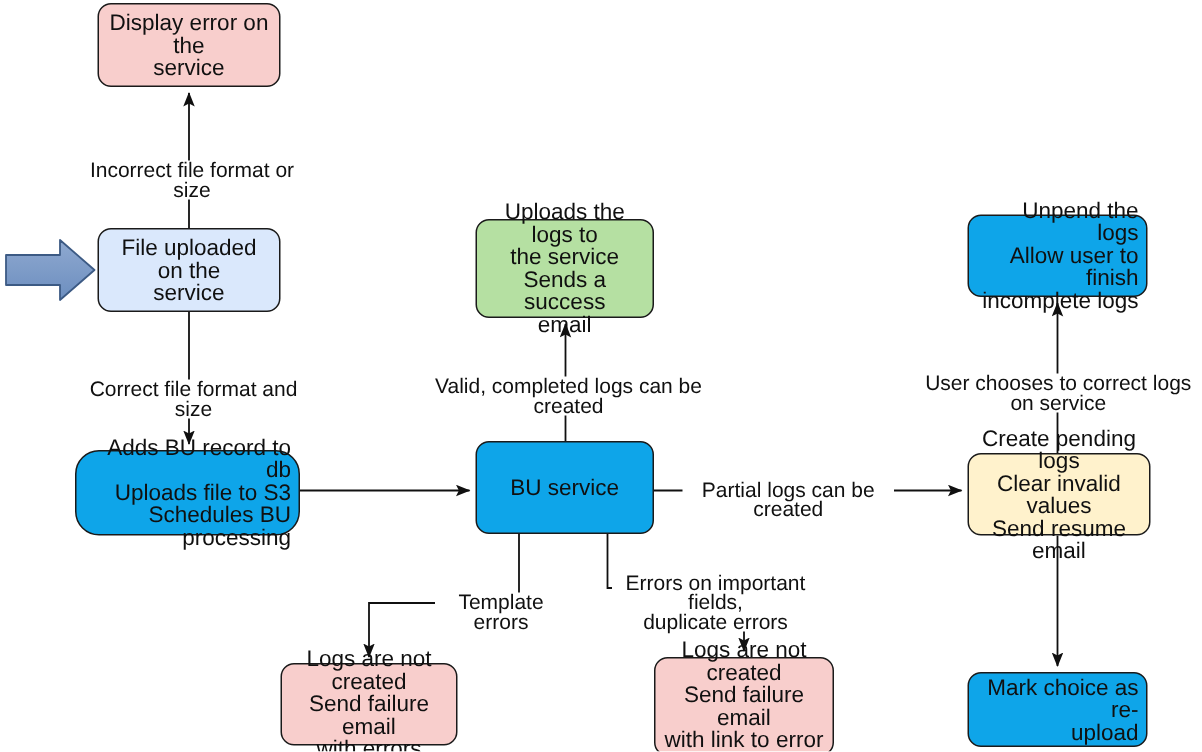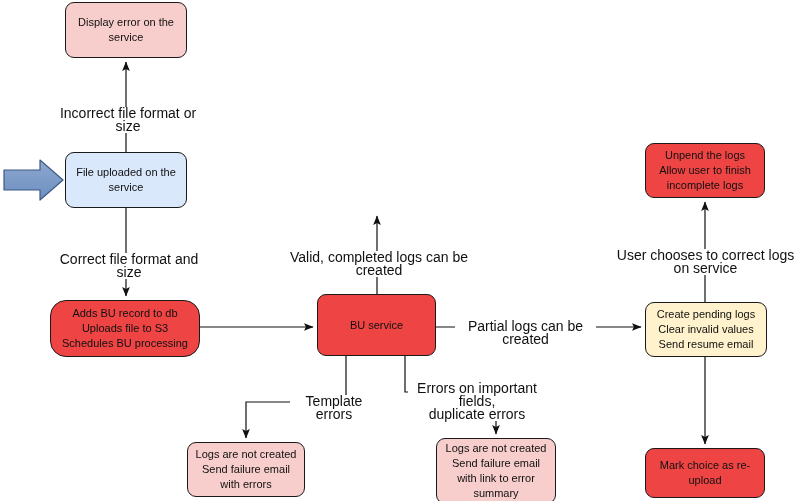--- a/index.html
+++ b/index.html
@@ -27,32 +27,32 @@
   }
   .node {
     position: absolute;
     box-sizing: border-box;
     border: 1.2px solid #1a1a1a;
     border-radius: 9px;
     display: flex;
     align-items: center;
     justify-content: center;
     text-align: center;
-    font-size: 11px;
+    font-size: 15px;
     line-height: 15px;
     color: #101010;
     padding: 2px 5px;
     white-space: pre-line;
     background: #ffffff;
   }
   .n-pink   { background: #f8cecc; }
   .n-blue   { background: #dae8fc; }
   .n-green  { background: #b5e0a2; }
   .n-yellow { background: #fff2cc; }
-  .n-white  { background: #ef4444; }
+  .n-white  { background: #0ea5e9; text-align: right; }
 
   .edge-label {
     position: absolute;
     font-size: 14px;
     line-height: 13px;
     color: #101010;
     background: #ffffff;
     text-align: center;
     white-space: pre-line;
     padding: 0 2px;
@@ -103,20 +103,24 @@
   <div class="node n-pink" style="left:65px;top:2px;width:122px;height:56px;">Display error on the
 service</div>
 
   <div class="node n-blue" style="left:65px;top:152px;width:122px;height:56px;">File uploaded on the
 service</div>
 
   <div class="node n-white" style="left:50px;top:300px;width:150px;height:57px;border-radius:16px;">Adds BU record to db
 Uploads file to S3
 Schedules BU processing</div>
 
+  <div class="node n-green" style="left:317px;top:146px;width:119px;height:66px;">Uploads the logs to
+the service
+Sends a success
+email</div>
 
   <div class="node n-white" style="left:317px;top:294px;width:119px;height:62px;">BU service</div>
 
   <div class="node n-white" style="left:645px;top:143px;width:120px;height:55px;">Unpend the logs
 Allow user to finish
 incomplete logs</div>
 
   <div class="node n-yellow" style="left:645px;top:302px;width:122px;height:55px;">Create pending logs
 Clear invalid values
 Send resume email</div>

